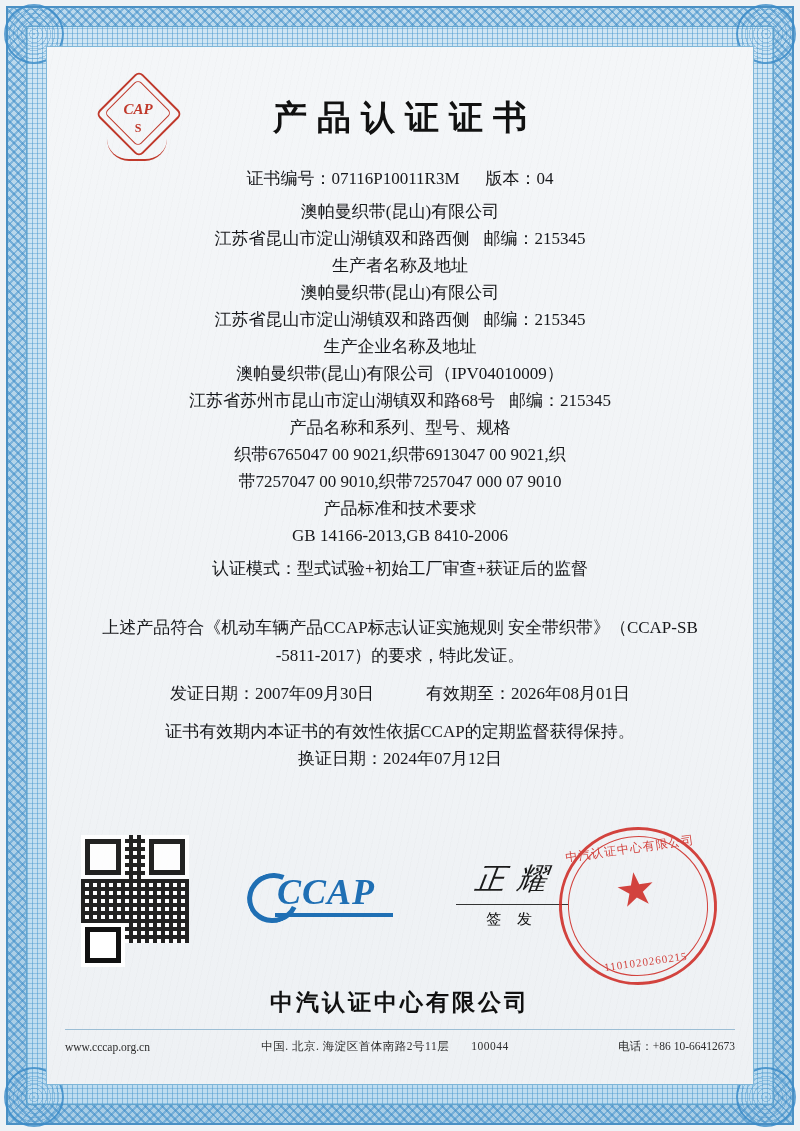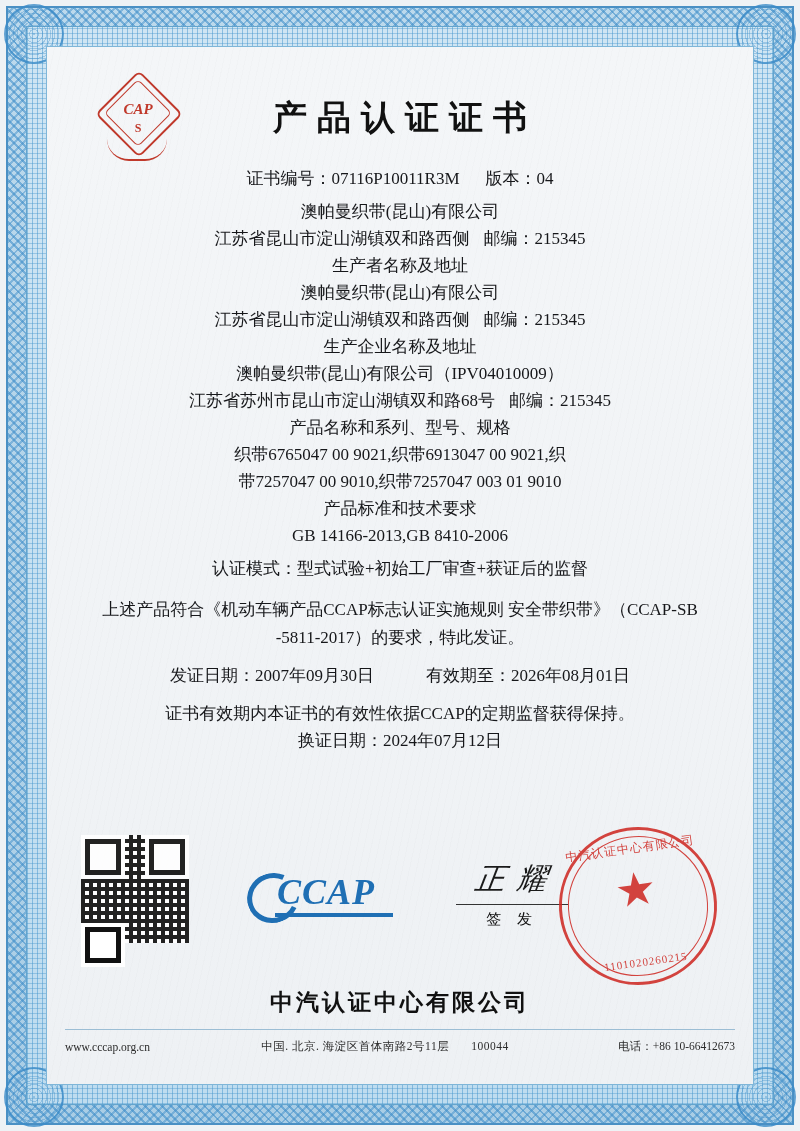--- a/index.html
+++ b/index.html
@@ -164,21 +164,21 @@
     color: #16171a;
     font-size: 17px;
     line-height: 27px;
   }
   .line { white-space: nowrap; }
   .gap-sm { height: 6px; }
   .sp-wide { display: inline-block; width: 26px; }
   .sp-mid  { display: inline-block; width: 14px; }
 
   .statement {
-    margin-top: 14px;
+    margin-top: 32px;
     font-size: 17px;
     line-height: 28px;
     padding: 0 16px;
   }
   .dates-row { margin-top: 10px; }
   .note-line { margin-top: 11px; }
   .note-line2 { margin-top: 14px; line-height: 28px; }
   .renew-row { margin-top: 0; }
 
   
@@ -407,21 +407,21 @@
       </div>
 
       <div class="line">生产企业名称及地址</div>
       <div class="line">澳帕曼织带(昆山)有限公司（IPV04010009）</div>
       <div class="line">
         <span>江苏省苏州市昆山市淀山湖镇双和路68号</span><span class="sp-mid"></span><span>邮编：</span><span>215345</span>
       </div>
 
       <div class="line">产品名称和系列、型号、规格</div>
       <div class="line">织带6765047 00 9021,织带6913047 00 9021,织</div>
-      <div class="line">带7257047 00 9010,织带7257047 003 01 9010</div>
+      <div class="line">带7257047 00 9010,织带7257047 000 07 9010</div>
 
       <div class="line">产品标准和技术要求</div>
       <div class="line">GB 14166-2013,GB 8410-2006</div>
 
       <div class="gap-sm"></div>
 
       <div class="line">
         <span>认证模式：</span><span>型式试验+初始工厂审查+获证后的监督</span>
       </div>
 

